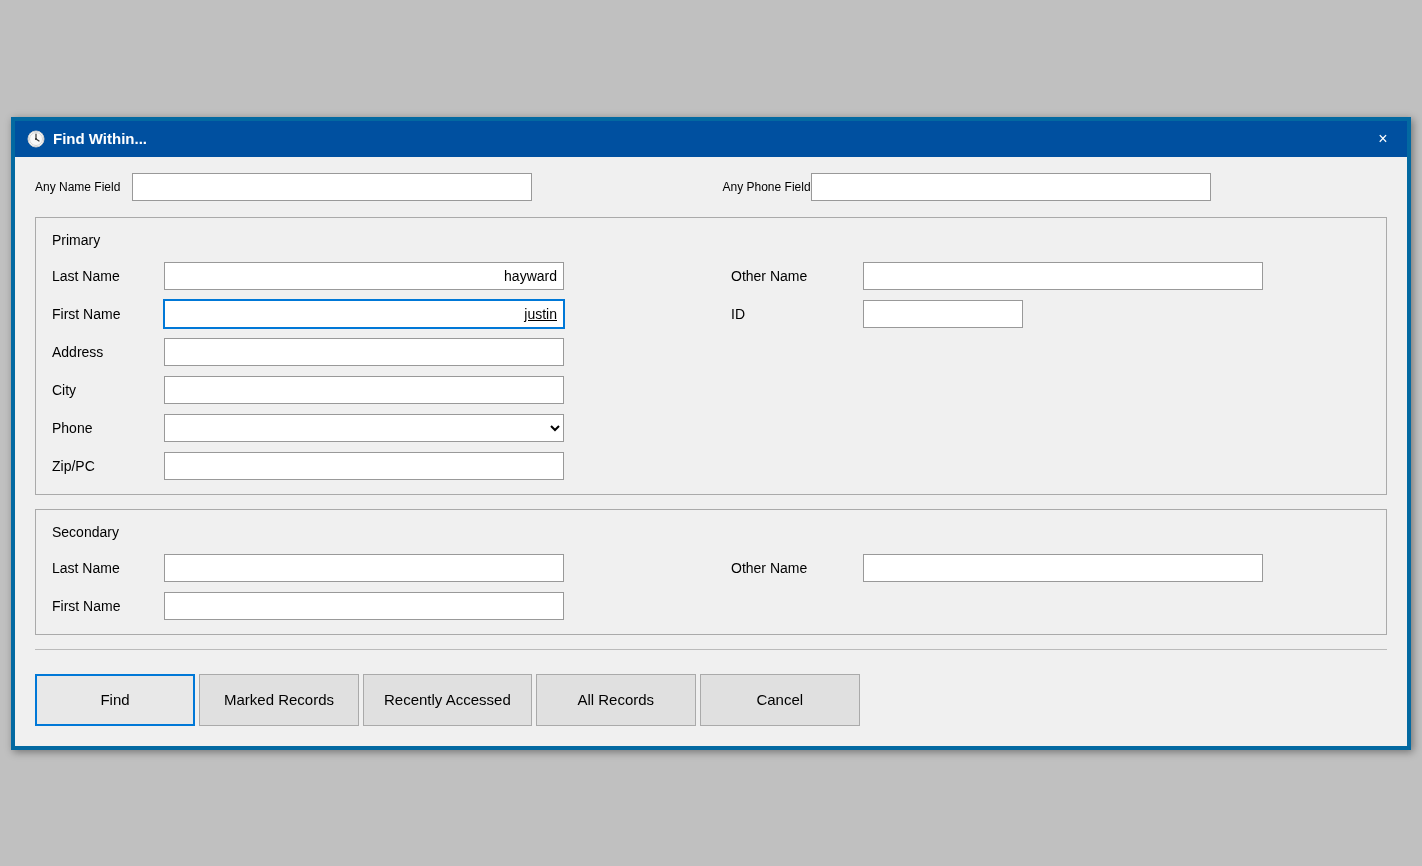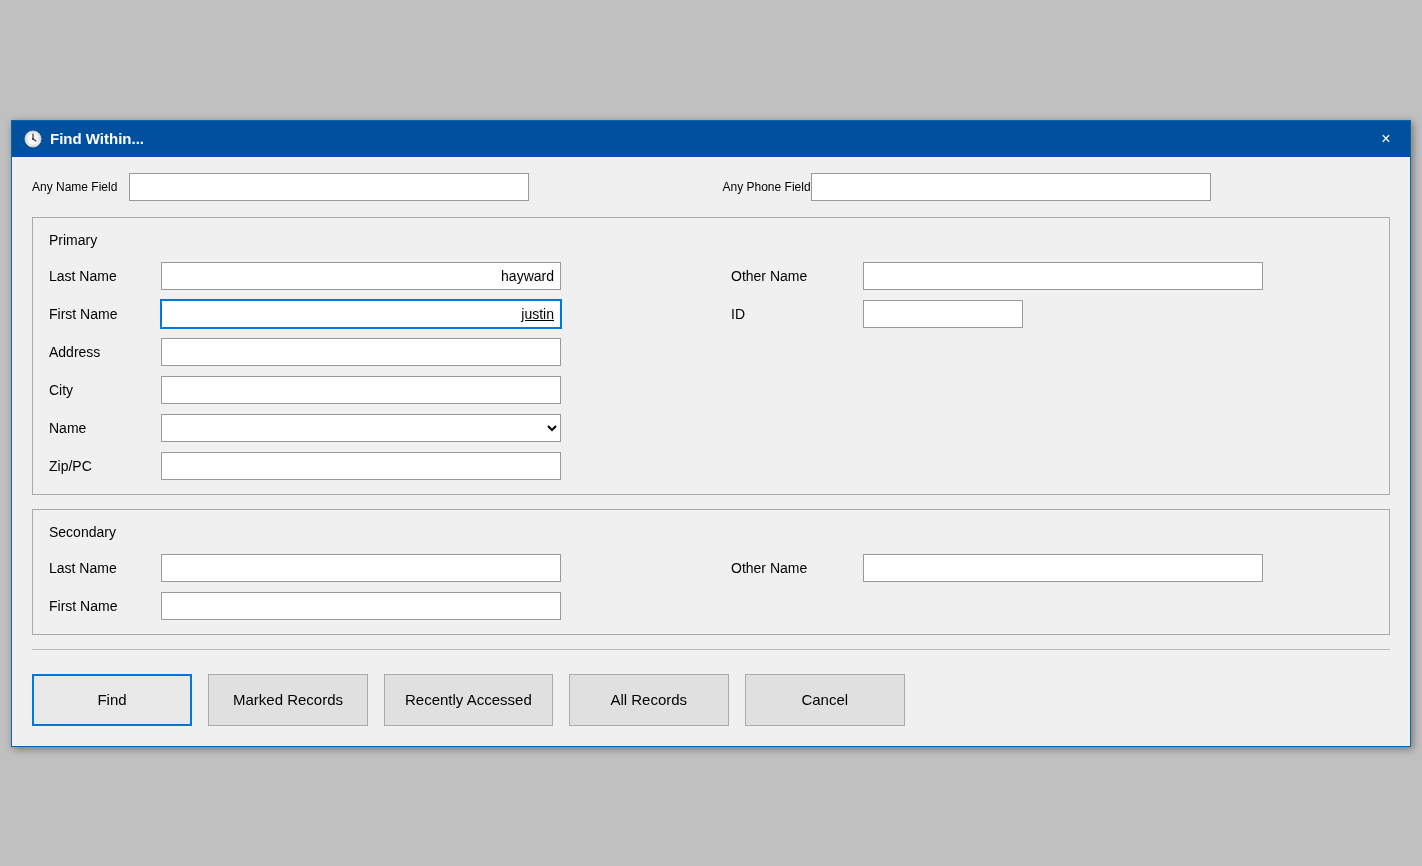--- a/index.html
+++ b/index.html
@@ -9,21 +9,21 @@
       background: #c0c0c0;
       display: flex;
       justify-content: center;
       align-items: center;
       width: 1422px;
       height: 866px;
     }
     .dialog {
       width: 1400px;
       background: #86efac;
-      border: 1px solid #0369a1;
+      border: 4px solid #0369a1;
       box-shadow: 2px 2px 8px rgba(0,0,0,0.4);
     }
     .title-bar {
       background: #0050a0;
       color: white;
       padding: 8px 12px;
       display: flex;
       align-items: center;
       justify-content: space-between;
       height: 36px;
@@ -142,21 +142,21 @@
       width: 400px;
       height: 28px;
       border: 1px solid #999;
       background: white;
       font-size: 14px;
       padding: 2px 6px;
     }
     
     .button-row {
       display: flex;
-      gap: 16px;
+      gap: 4px;
       padding: 12px 0 4px 0;
       align-items: center;
     }
     .btn {
       height: 52px;
       font-size: 15px;
       border: 1px solid #aaa;
       background: #e0e0e0;
       cursor: pointer;
       padding: 0 20px;
@@ -219,21 +219,21 @@
           </div>
           <div class="form-row">
             <label class="form-label">Address</label>
             <input type="text" class="input-medium" style="">
           </div>
           <div class="form-row">
             <label class="form-label">City</label>
             <input type="text" class="input-medium" style="">
           </div>
           <div class="form-row">
-            <label class="form-label">Name</label>
+            <label class="form-label">Phone</label>
             <select class="state-select">
               <option value=""></option>
             </select>
           </div>
           <div class="form-row">
             <label class="form-label">Zip/PC</label>
             <input type="text" class="input-medium" style="">
           </div>
         </div>
         <div class="section-right">

